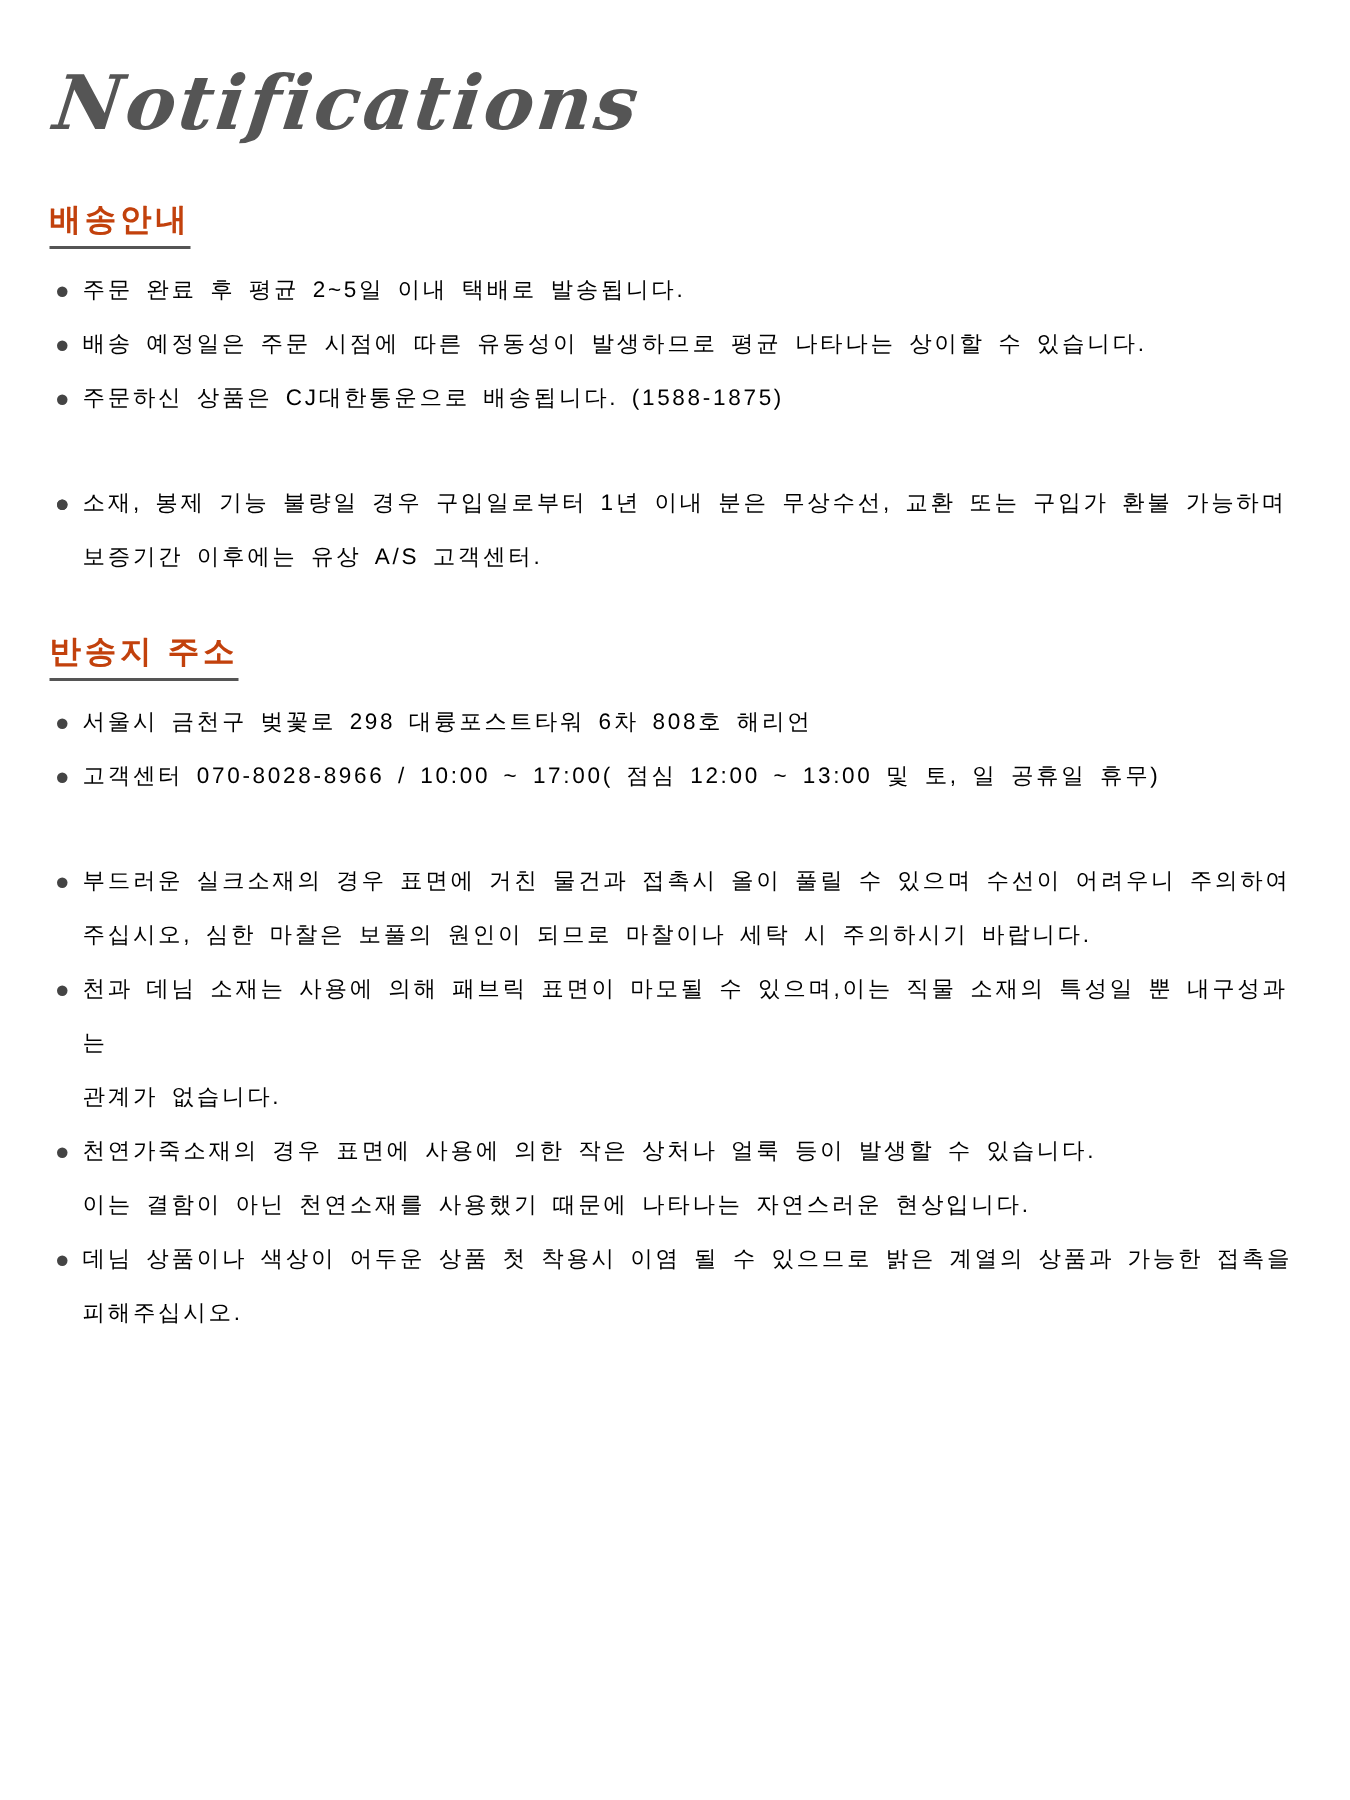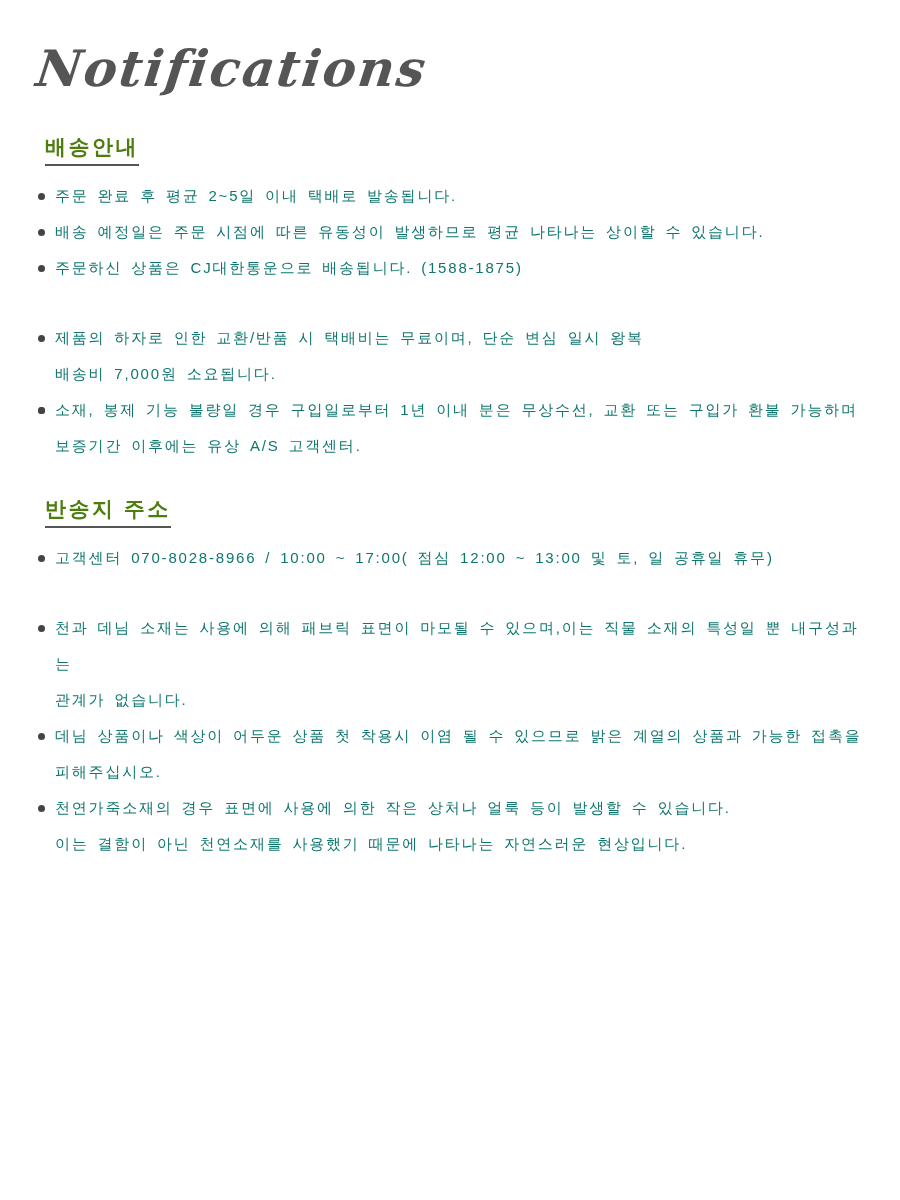--- a/index.html
+++ b/index.html
@@ -34,43 +34,43 @@
     transform-origin: left bottom;
     width: max-content;
   }
   .section {
     margin-top: 34px;
   }
   .section:first-of-type {
     margin-top: 0;
   }
   .heading {
-    margin: 12px;
+    margin: 0;
     font-size: 21px;
     font-weight: 700;
     letter-spacing: 2.5px;
-    color: #4d7c0f;
+    color: #c2410c;
     line-height: 1;
   }
   .heading .h-text {
     display: inline-block;
     padding-bottom: 7px;
     border-bottom: 2px solid #555555;
   }
   .list {
     margin-top: 10px;
   }
   .item {
     position: relative;
     padding-left: 22px;
     font-size: 15px;
     line-height: 36px;
     letter-spacing: 1.8px;
     word-spacing: 3px;
-    color: #0f766e;
+    color: #000000;
   }
   .dot {
     position: absolute;
     left: 5px;
     top: 15px;
     width: 7px;
     height: 7px;
     border-radius: 50%;
     background: #444444;
   }
@@ -100,57 +100,61 @@
         <span class="dot"></span>
         <span class="txt">주문하신 상품은 CJ대한통운으로 배송됩니다. (1588-1875)</span>
       </div>
     </div>
   </div>
 
   <div class="section">
     <div class="list">
       <div class="item">
         <span class="dot"></span>
-        <span class="txt">제품의 하자로 인한 교환/반품 시 택배비는 무료이며, 단순 변심 일시 왕복
-배송비 7,000원 소요됩니다.</span>
-      </div>
-      <div class="item">
-        <span class="dot"></span>
       </div>
       <div class="item">
         <span class="dot"></span>
         <span class="txt">소재, 봉제 기능 불량일 경우 구입일로부터 1년 이내 분은 무상수선, 교환 또는 구입가 환불 가능하며
 보증기간 이후에는 유상 A/S 고객센터.</span>
       </div>
     </div>
   </div>
 
   <div class="section">
     <h2 class="heading"><span class="h-text">반송지 주소</span></h2>
     <div class="list">
       <div class="item">
         <span class="dot"></span>
+        <span class="txt">서울시 금천구 벚꽃로 298 대륭포스트타워 6차 808호 해리언</span>
+      </div>
+      <div class="item">
+        <span class="dot"></span>
         <span class="txt">고객센터 070-8028-8966 / 10:00 ~ 17:00( 점심 12:00 ~ 13:00 및 토, 일 공휴일 휴무)</span>
       </div>
     </div>
   </div>
 
   <div class="section">
     <div class="list">
       <div class="item">
         <span class="dot"></span>
+        <span class="txt">부드러운 실크소재의 경우 표면에 거친 물건과 접촉시 올이 풀릴 수 있으며 수선이 어려우니 주의하여
+주십시오, 심한 마찰은 보풀의 원인이 되므로 마찰이나 세탁 시 주의하시기 바랍니다.</span>
+      </div>
+      <div class="item">
+        <span class="dot"></span>
         <span class="txt">천과 데님 소재는 사용에 의해 패브릭 표면이 마모될 수 있으며,이는 직물 소재의 특성일 뿐 내구성과는
 관계가 없습니다.</span>
       </div>
       <div class="item">
         <span class="dot"></span>
-        <span class="txt">데님 상품이나 색상이 어두운 상품 첫 착용시 이염 될 수 있으므로 밝은 계열의 상품과 가능한 접촉을
-피해주십시오.</span>
+        <span class="txt">천연가죽소재의 경우 표면에 사용에 의한 작은 상처나 얼룩 등이 발생할 수 있습니다.
+이는 결함이 아닌 천연소재를 사용했기 때문에 나타나는 자연스러운 현상입니다.</span>
       </div>
       <div class="item">
         <span class="dot"></span>
-        <span class="txt">천연가죽소재의 경우 표면에 사용에 의한 작은 상처나 얼룩 등이 발생할 수 있습니다.
-이는 결함이 아닌 천연소재를 사용했기 때문에 나타나는 자연스러운 현상입니다.</span>
+        <span class="txt">데님 상품이나 색상이 어두운 상품 첫 착용시 이염 될 수 있으므로 밝은 계열의 상품과 가능한 접촉을
+피해주십시오.</span>
       </div>
     </div>
   </div>
 
 </div>
 
 </body></html>

